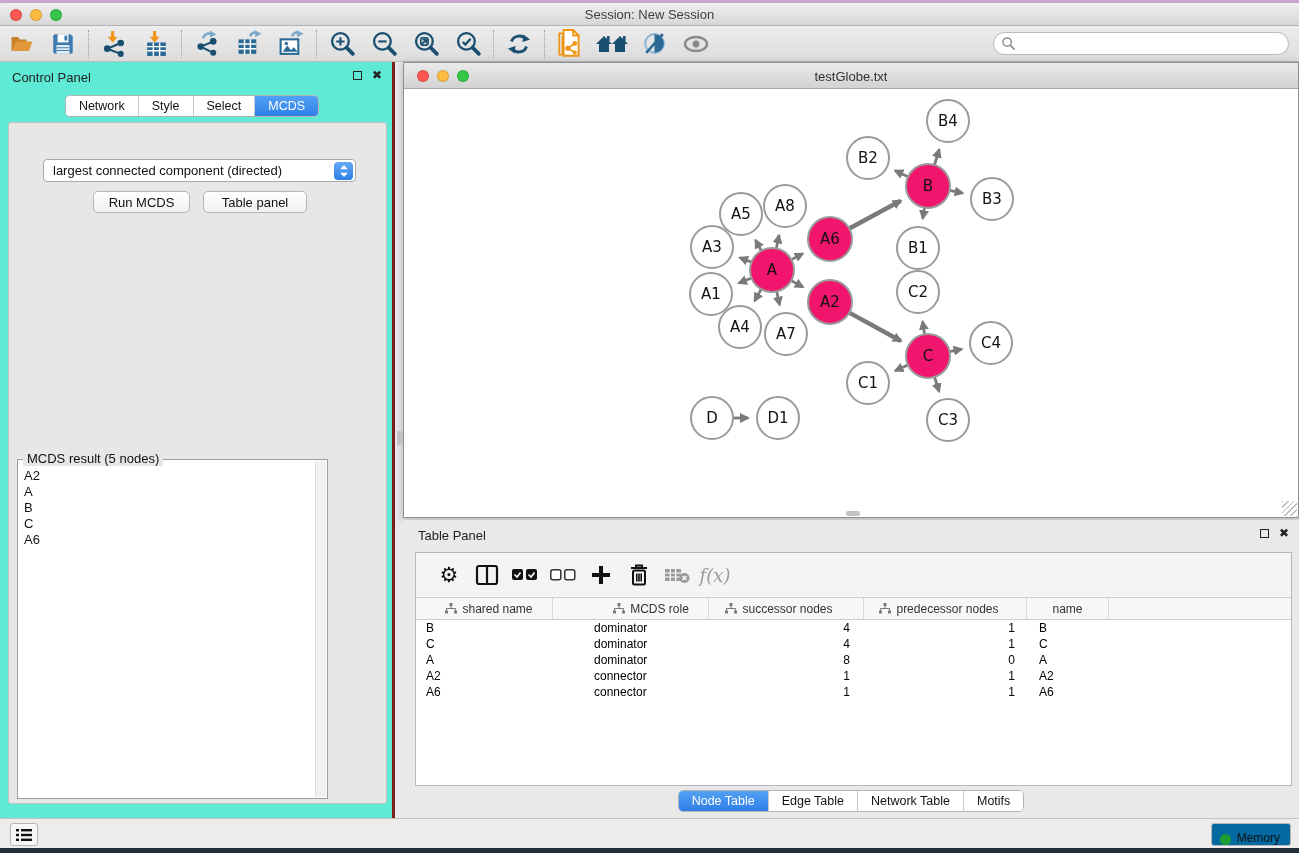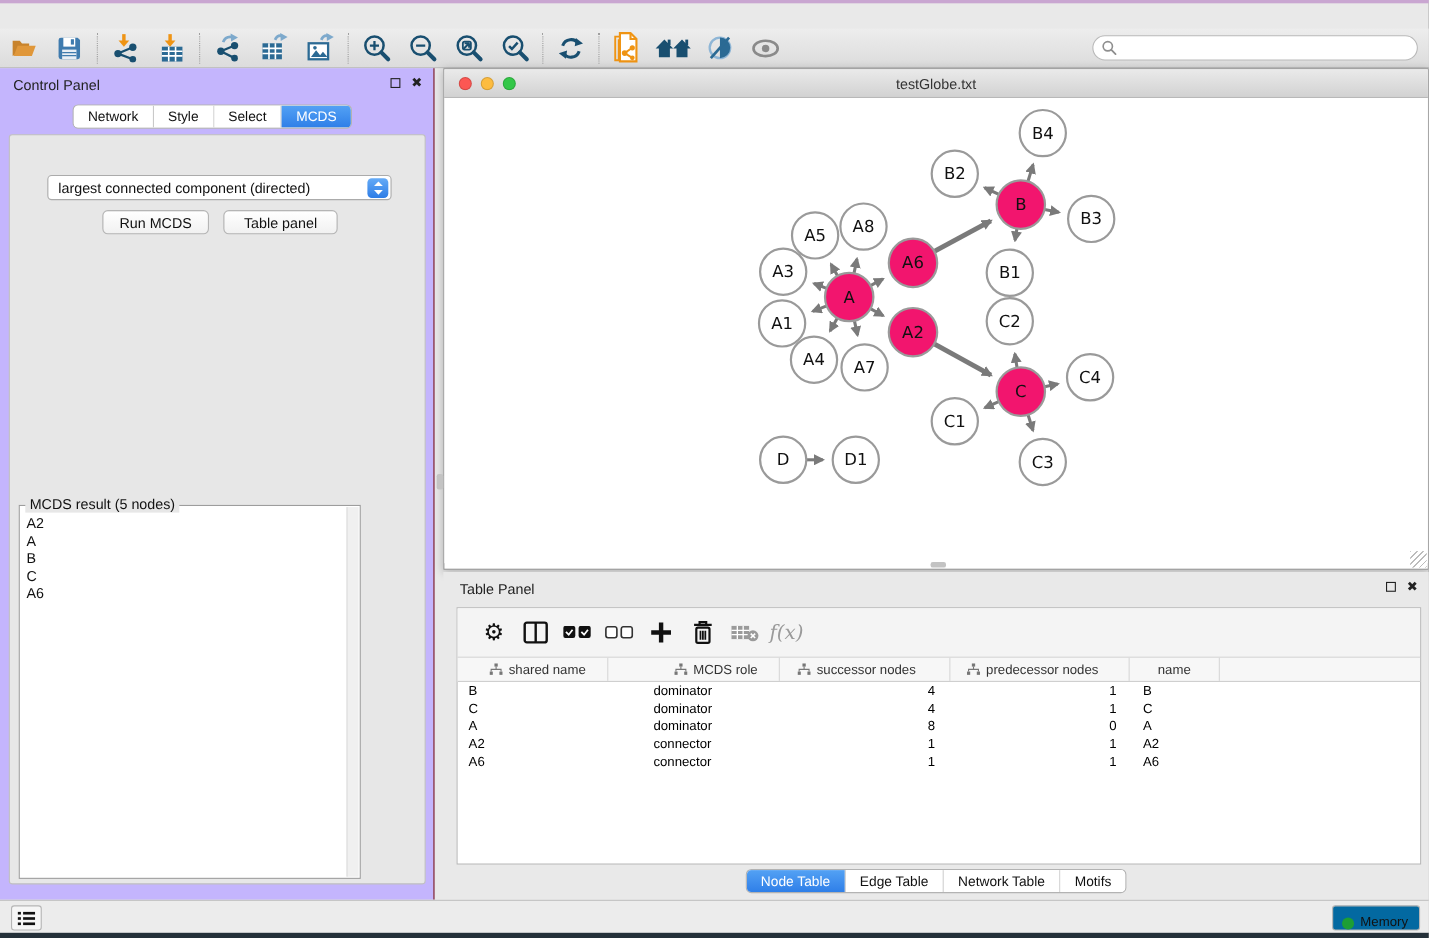--- a/index.html
+++ b/index.html
@@ -24,21 +24,21 @@
     display:flex; align-items:center; }
   .tbtn { width:42px; height:32px; display:flex; align-items:center; justify-content:center; flex:0 0 auto; }
   .tsep { width:1px; height:28px; border-left:1px dotted #9f9f9f; margin:0 4px; flex:0 0 auto; }
   .search-wrap { margin-left:auto; margin-right:10px; position:relative; }
   .search-input { width:296px; height:23px; border:1px solid #b9b9b9; border-radius:12px;
     background:#fff; padding:0 8px 0 26px; font-size:12px; outline:none; }
   .search-glass { position:absolute; left:8px; top:4px; }
 
   
   .control-panel { position:absolute; left:0; top:62px; width:395px; height:756px;
-    background:#c4b5fd; border-right:1px solid #7f1d1d; }
+    background:#5eead4; border-right:3px solid #7f1d1d; }
   .panel-head { position:relative; height:28px; }
   .panel-title { position:absolute; left:12px; top:8px; font-size:13px; color:#222; }
   .panel-icons { position:absolute; right:10px; top:8px; display:flex; gap:10px; align-items:center; }
   .ico-float { width:9px; height:9px; border:1.5px solid #222; }
   .ico-close { font-size:12px; font-weight:bold; color:#222; line-height:10px; }
 
   .cp-tabs { position:absolute; left:0; right:8px; top:33px; display:flex; justify-content:center; }
   .seg { display:flex; border:1px solid #b3b3b3; border-radius:5px; overflow:hidden; background:#fff; }
   .seg .tab { padding:2px 13px; font-size:12.5px; color:#111; background:#fff;
     border-right:1px solid #c9c9c9; height:20px; display:flex; align-items:center; }
@@ -123,20 +123,28 @@
 
   svg { display:block; }
 </style>
 </head>
 <body>
 
 <div class="screen">
 
   <div class="desktop-top"></div>
 
+  <div class="titlebar">
+    <div class="lights">
+      <div class="light red"></div>
+      <div class="light yellow"></div>
+      <div class="light green"></div>
+    </div>
+    <div class="title">Session: New Session</div>
+  </div>
 
   <div class="toolbar">
     <div class="tbtn">
       <svg width="27" height="24" viewBox="0 0 24 24">
         <path d="M2 19 L2 5 L8.5 5 L10.5 7.5 L17 7.5 L17 10" fill="#c8832c"></path>
         <path d="M3 19 L6.5 9.5 L23 9.5 L19.5 19 Z" fill="#e0973a"></path>
       </svg>
     </div>
     <div class="tbtn">
       <svg width="26" height="26" viewBox="0 0 24 24">

